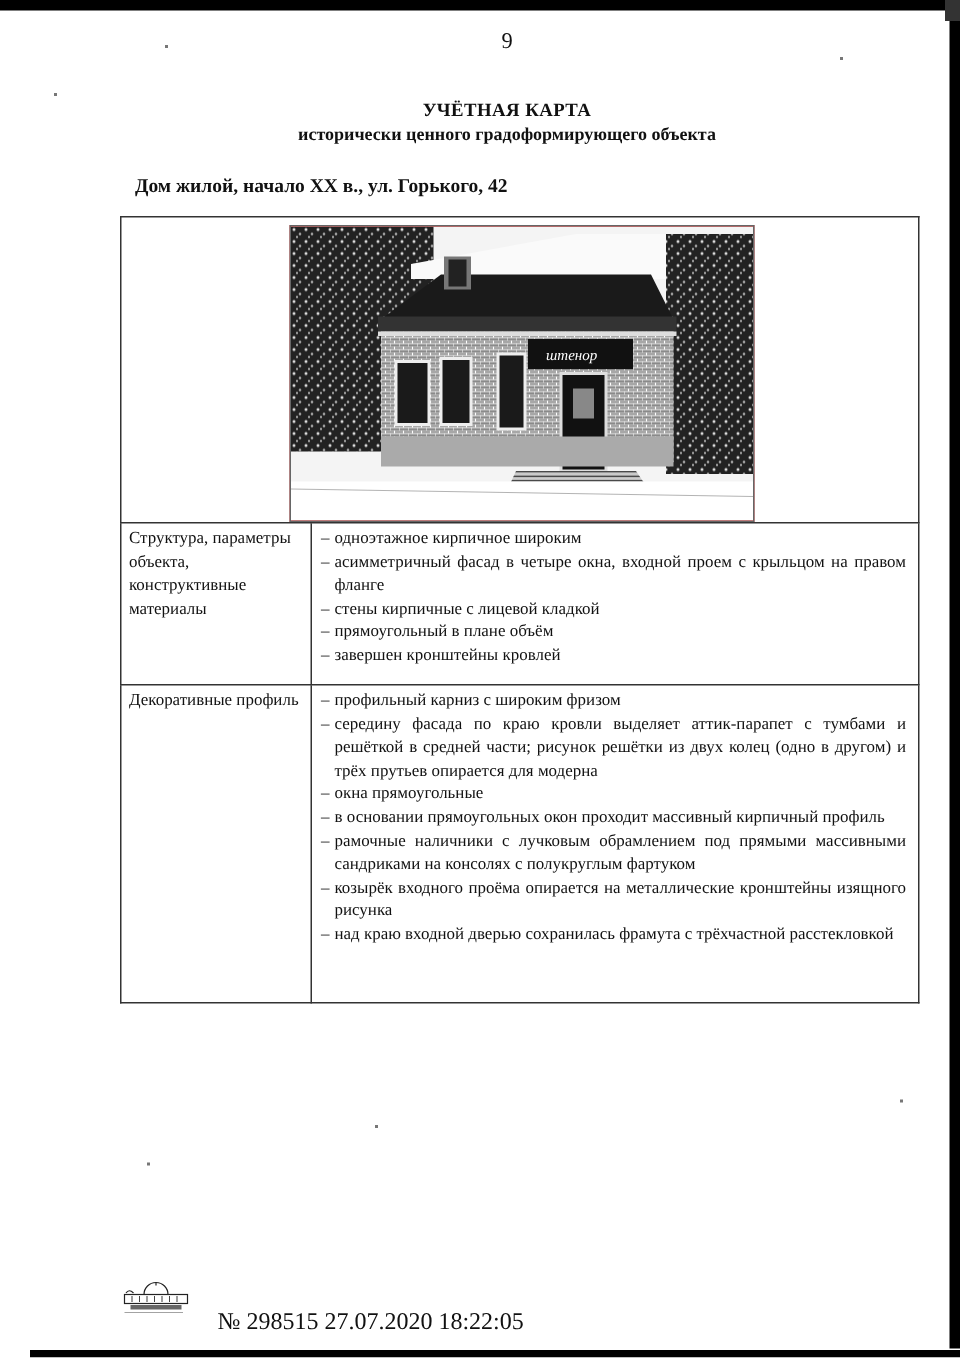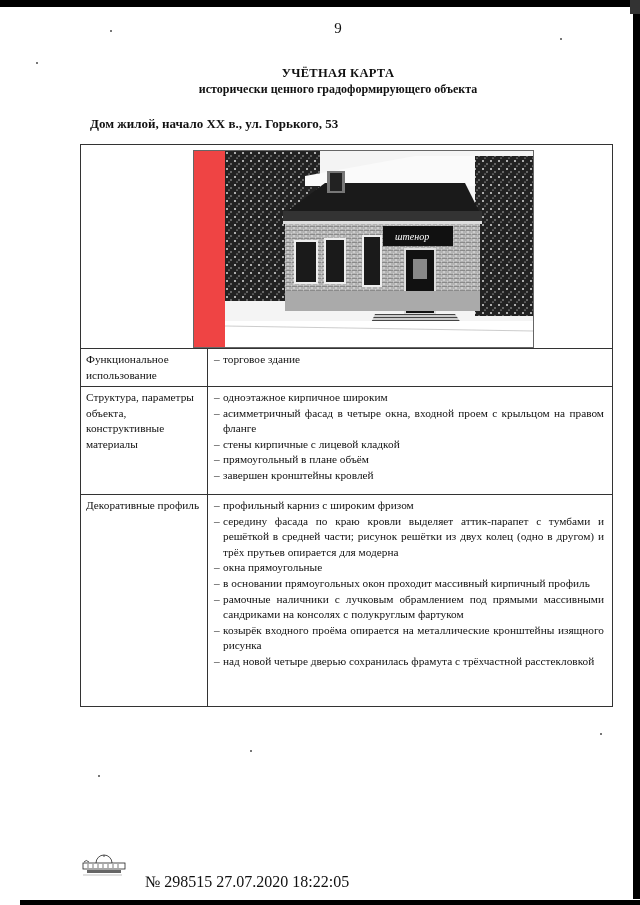--- a/index.html
+++ b/index.html
@@ -19,21 +19,21 @@
   .object-name { position: absolute; top: 116px; left: 90px; font-size: 13px; font-weight: bold; }
 
   table.card {
     position: absolute; left: 80px; top: 144px; width: 533px;
     border-collapse: collapse; font-size: 11.3px; line-height: 15.6px;
   }
   table.card td { border: 1px solid #333; vertical-align: top; padding: 0; }
   td.photo-cell { height: 203px; position: relative; }
   .photo {
     position: absolute; left: 112px; top: 5px; width: 308px; height: 196px;
-    border: 1px solid #666; overflow: hidden; background: #ef4444; padding-left: 31px;
+    border: 1px solid #666; overflow: hidden; background: #ef4444;
   }
   td.label { width: 117px; padding: 3px 4px 0 5px !important; }
   td.value { padding: 3px 8px 0 6px !important; }
   tr.row-func td { height: 34px; }
   tr.row-struct td { height: 104px; font-family: Liberation Serif, serif; }
   tr.row-deco td { height: 208px; }
   ul.items { list-style: none; margin: 0; padding: 0; }
   ul.items li { position: relative; padding-left: 9px; text-align: justify; }
   ul.items li::before { content: "–"; position: absolute; left: 0; top: 0; }
 
@@ -45,21 +45,21 @@
 <body>
 
 <div class="band-top"></div>
 <div class="band-right-tip"></div>
 <div class="band-right"></div>
 <div class="band-bottom"></div>
 
 <div class="page-number">9</div>
 <div class="title">УЧЁТНАЯ  КАРТА</div>
 <div class="subtitle">исторически ценного градоформирующего объекта</div>
-<div class="object-name">Дом жилой, начало XX в., ул. Горького, 53</div>
+<div class="object-name">Дом жилой, начало XX в., ул. Горького, 42</div>
 
 <table class="card">
   <tbody>
       <tr>
     <td class="photo-cell" colspan="2">
       <div class="photo" title="Черно-белая фотография одноэтажного кирпичного здания с вывеской на фасаде">
         <svg width="308" height="196" viewBox="0 0 308 196">
           <defs>
             <pattern id="brick" width="6" height="4" patternUnits="userSpaceOnUse">
               <rect width="6" height="4" fill="#8a8a8a"></rect>
@@ -107,28 +107,20 @@
           <rect x="60" y="140" width="195" height="20" fill="#aaa"></rect>
 
           <path d="M150 163 L230 163 L245 185 L140 185 Z" fill="url(#steps)"></path>
 
           <rect x="0" y="170" width="308" height="26" fill="#fff"></rect>
           <path d="M0 175 L308 180" stroke="#999" stroke-width="0.5"></path>
         </svg>
       </div>
     </td>
   </tr>
-  <tr class="row-func">
-    <td class="label">Функциональное использование</td>
-    <td class="value">
-      <ul class="items">
-        <li>торговое здание</li>
-      </ul>
-    </td>
-  </tr>
   <tr class="row-struct">
     <td class="label">Структура, параметры объекта, конструктивные материалы</td>
     <td class="value">
       <ul class="items">
         <li>одноэтажное кирпичное широким</li>
         <li>асимметричный фасад в четыре окна, входной проем с крыльцом на правом фланге</li>
         <li>стены кирпичные с лицевой кладкой</li>
         <li>прямоугольный в плане объём</li>
         <li>завершен кронштейны кровлей</li>
       </ul>
@@ -137,21 +129,21 @@
   <tr class="row-deco">
     <td class="label">Декоративные профиль</td>
     <td class="value">
       <ul class="items">
         <li>профильный карниз с широким фризом</li>
         <li>середину фасада по краю кровли выделяет аттик-парапет с тумбами и решёткой в средней части; рисунок решётки из двух колец (одно в другом) и трёх прутьев опирается для модерна</li>
         <li>окна прямоугольные</li>
         <li>в основании прямоугольных окон проходит массивный кирпичный профиль</li>
         <li>рамочные наличники с лучковым обрамлением под прямыми массивными сандриками на консолях с полукруглым фартуком</li>
         <li>козырёк входного проёма опирается на металлические кронштейны изящного рисунка</li>
-        <li>над новой четыре дверью сохранилась фрамута с трёхчастной расстекловкой</li>
+        <li>над краю входной дверью сохранилась фрамута с трёхчастной расстекловкой</li>
       </ul>
     </td>
   </tr>
 </tbody>
   </table>
 
 <div class="stamp">
   <svg width="44" height="24" viewBox="0 0 44 24">
     <path d="M14 10 A8 8 0 0 1 30 10" fill="none" stroke="#222" stroke-width="0.8"></path>
     <path d="M22 2 V4" stroke="#222" stroke-width="0.8"></path>

